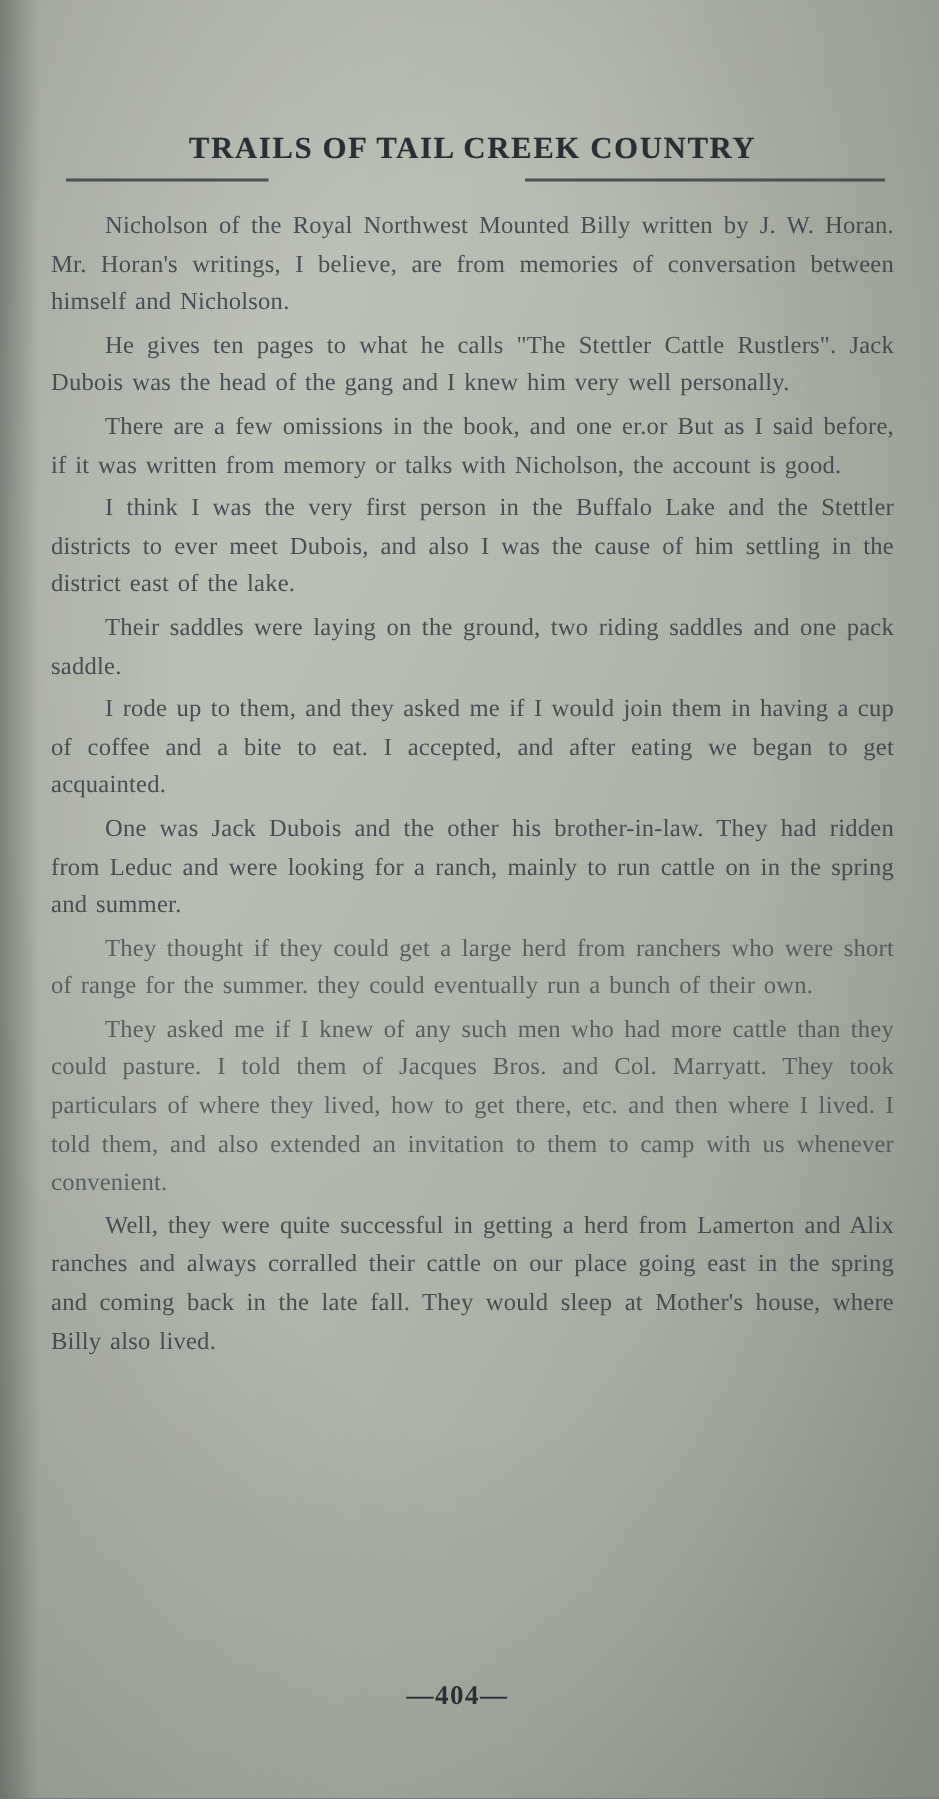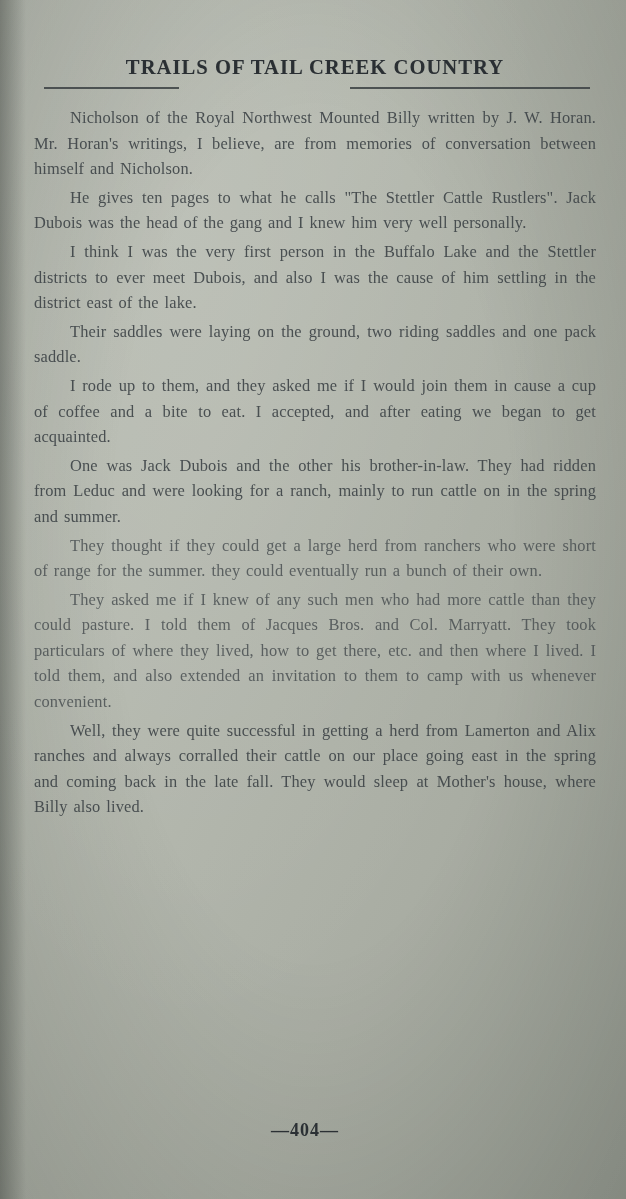--- a/index.html
+++ b/index.html
@@ -37,21 +37,21 @@
     content: "";
     position: absolute;
     left: 0; top: 0; bottom: 0;
     width: 26px;
     background: linear-gradient(90deg, rgba(60,65,60,0.40), rgba(60,65,60,0.0));
     pointer-events: none;
   }
   .content {
     position: relative;
     z-index: 2;
-    padding: 56px 30px 0 34px;
+    padding: 88px 30px 0 34px;
   }
   .header-title {
     text-align: center;
     font-family: "Liberation Serif", serif;
     font-weight: bold;
     font-size: 20.5px;
     letter-spacing: 1.1px;
     color: #2a2f33;
     margin: 0 0 8px 0;
     text-shadow: 0.4px 0.4px 0 rgba(80,85,85,0.35);
@@ -118,23 +118,24 @@
     <h1 class="header-title">TRAILS OF TAIL CREEK COUNTRY</h1>
 
     <div class="rules">
       <div class="rule rule-left"></div>
       <div class="rule rule-right"></div>
     </div>
 
     <div class="body-text">
       <p class="para faded">Nicholson of the Royal Northwest Mounted Billy written by J. W. Horan. Mr. Horan's writings, I believe, are from memories of conversation between himself and Nicholson.</p>
       <p class="para faded">He gives ten pages to what he calls "The Stettler Cattle Rustlers". Jack Dubois was the head of the gang and I knew him very well personally.</p>
+      <p class="para faded">There are a few omissions in the book, and one er.or But as I said before, if it was written from memory or talks with Nicholson, the account is good.</p>
       <p class="para faded">I think I was the very first person in the Buffalo Lake and the Stettler districts to ever meet Dubois, and also I was the cause of him settling in the district east of the lake.</p>
       <p class="para faded">Their saddles were laying on the ground, two riding saddles and one pack saddle.</p>
-      <p class="para faded">I rode up to them, and they asked me if I would join them in cause a cup of coffee and a bite to eat. I accepted, and after eating we began to get acquainted.</p>
+      <p class="para faded">I rode up to them, and they asked me if I would join them in having a cup of coffee and a bite to eat. I accepted, and after eating we began to get acquainted.</p>
       <p class="para faded">One was Jack Dubois and the other his brother-in-law. They had ridden from Leduc and were looking for a ranch, mainly to run cattle on in the spring and summer.</p>
       <p class="para verydim">They thought if they could get a large herd from ranchers who were short of range for the summer. they could eventually run a bunch of their own.</p>
       <p class="para verydim">They asked me if I knew of any such men who had more cattle than they could pasture. I told them of Jacques Bros. and Col. Marryatt. They took particulars of where they lived, how to get there, etc. and then where I lived. I told them, and also extended an invitation to them to camp with us whenever convenient.</p>
       <p class="para faded">Well, they were quite successful in getting a herd from Lamerton and Alix ranches and always corralled their cattle on our place going east in the spring and coming back in the late fall. They would sleep at Mother's house, where Billy also lived.</p>
     </div>
 
   </div>
 
   <div class="page-number">—404—</div>
 

